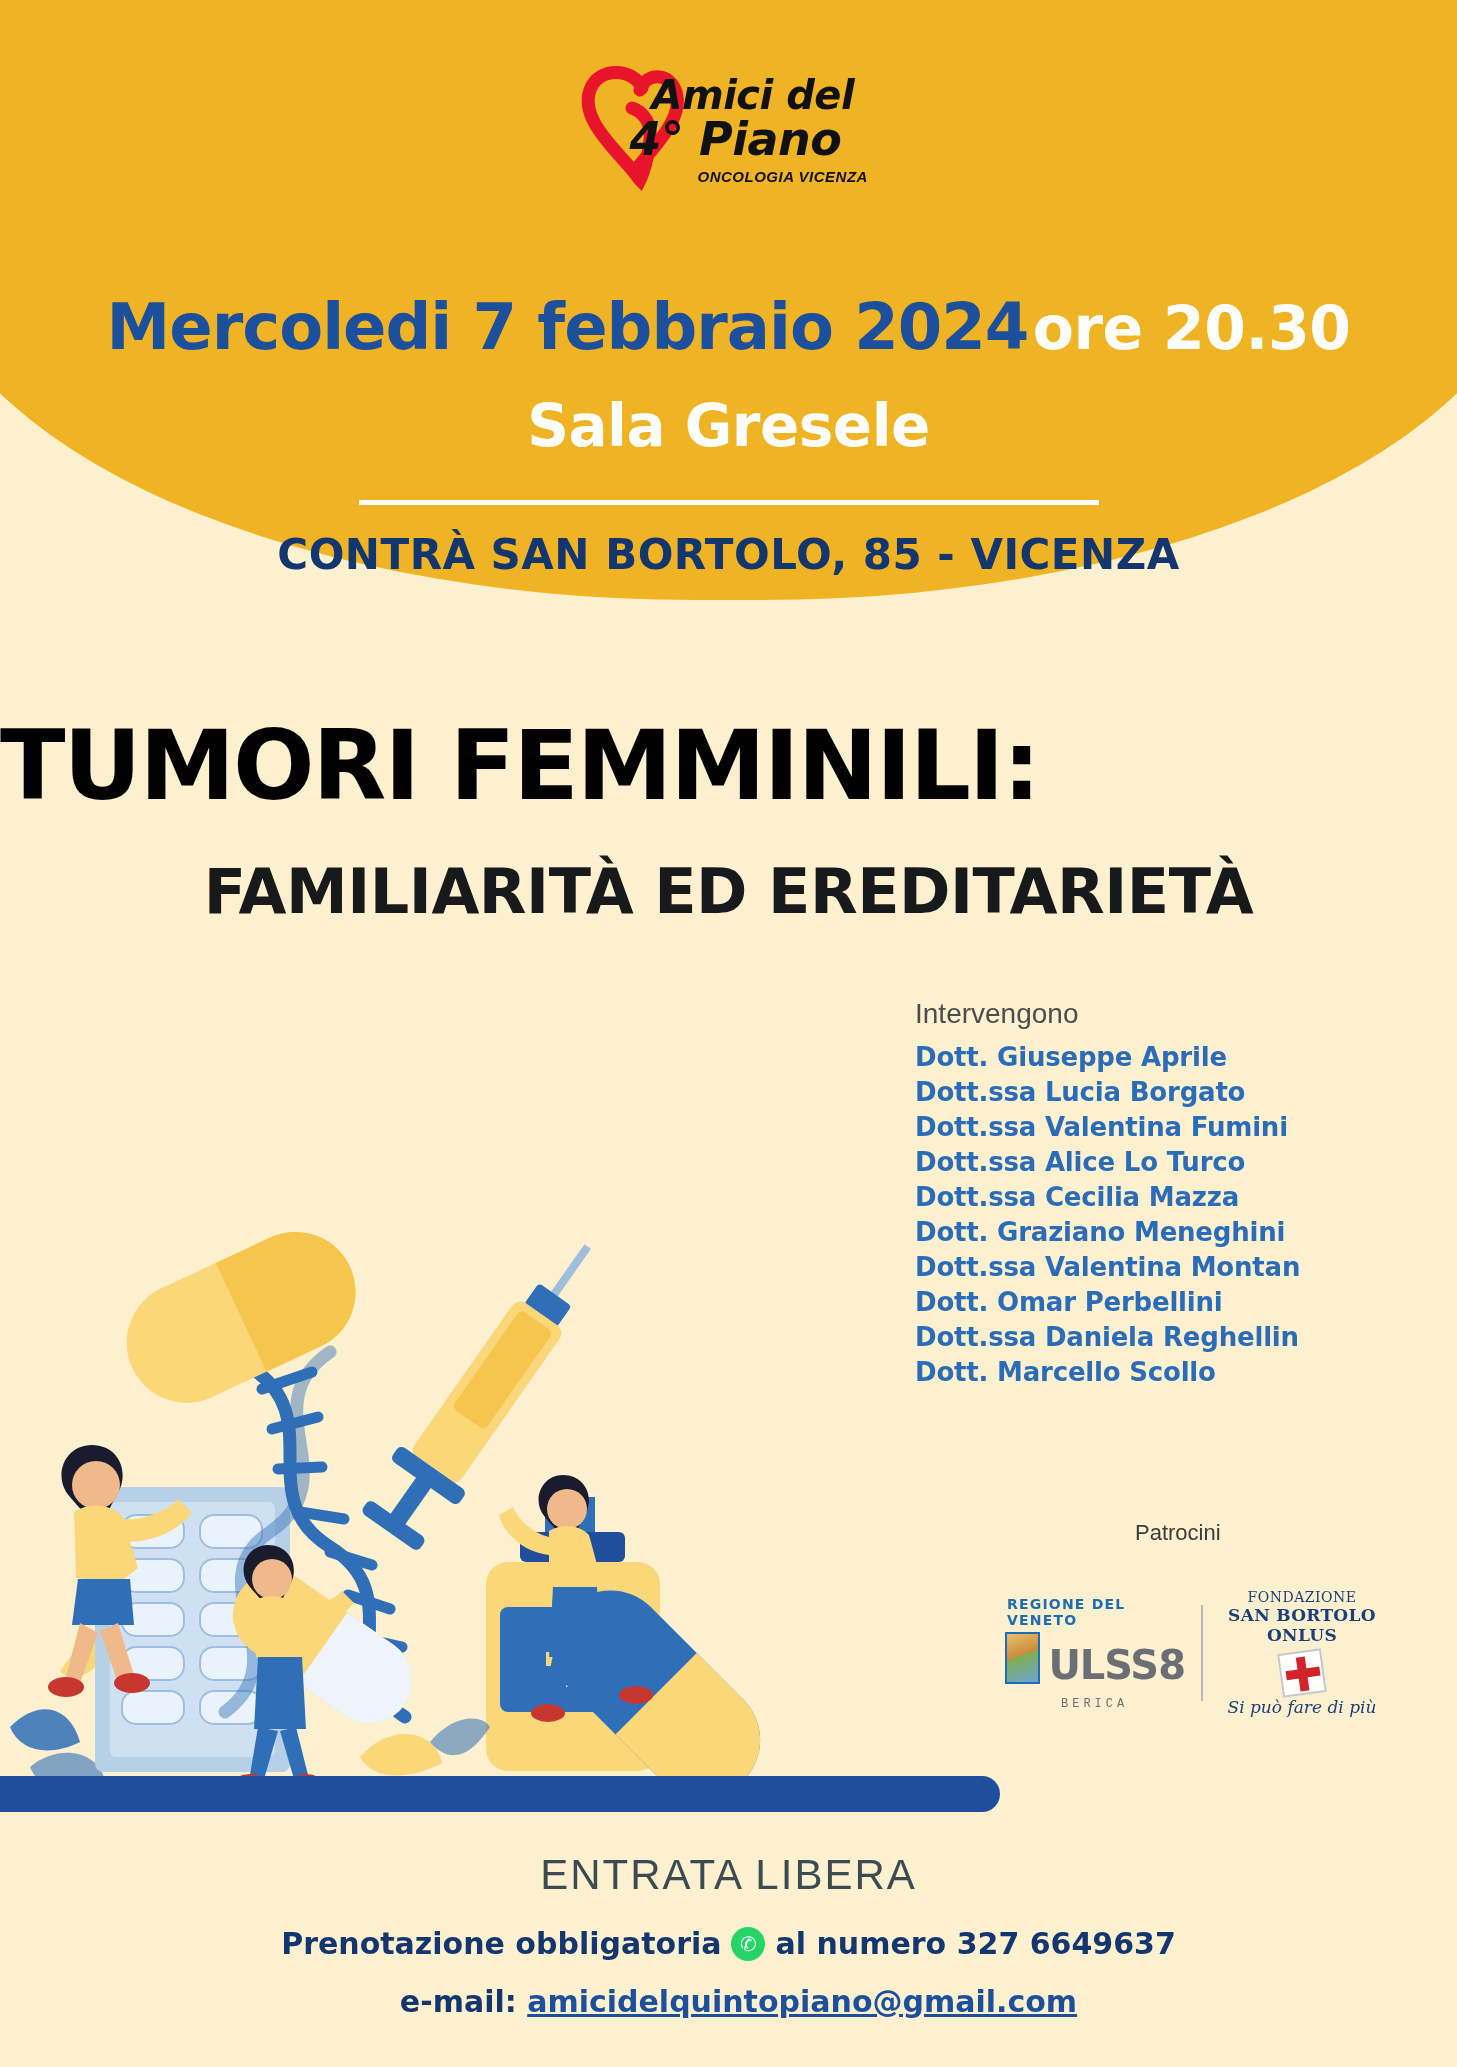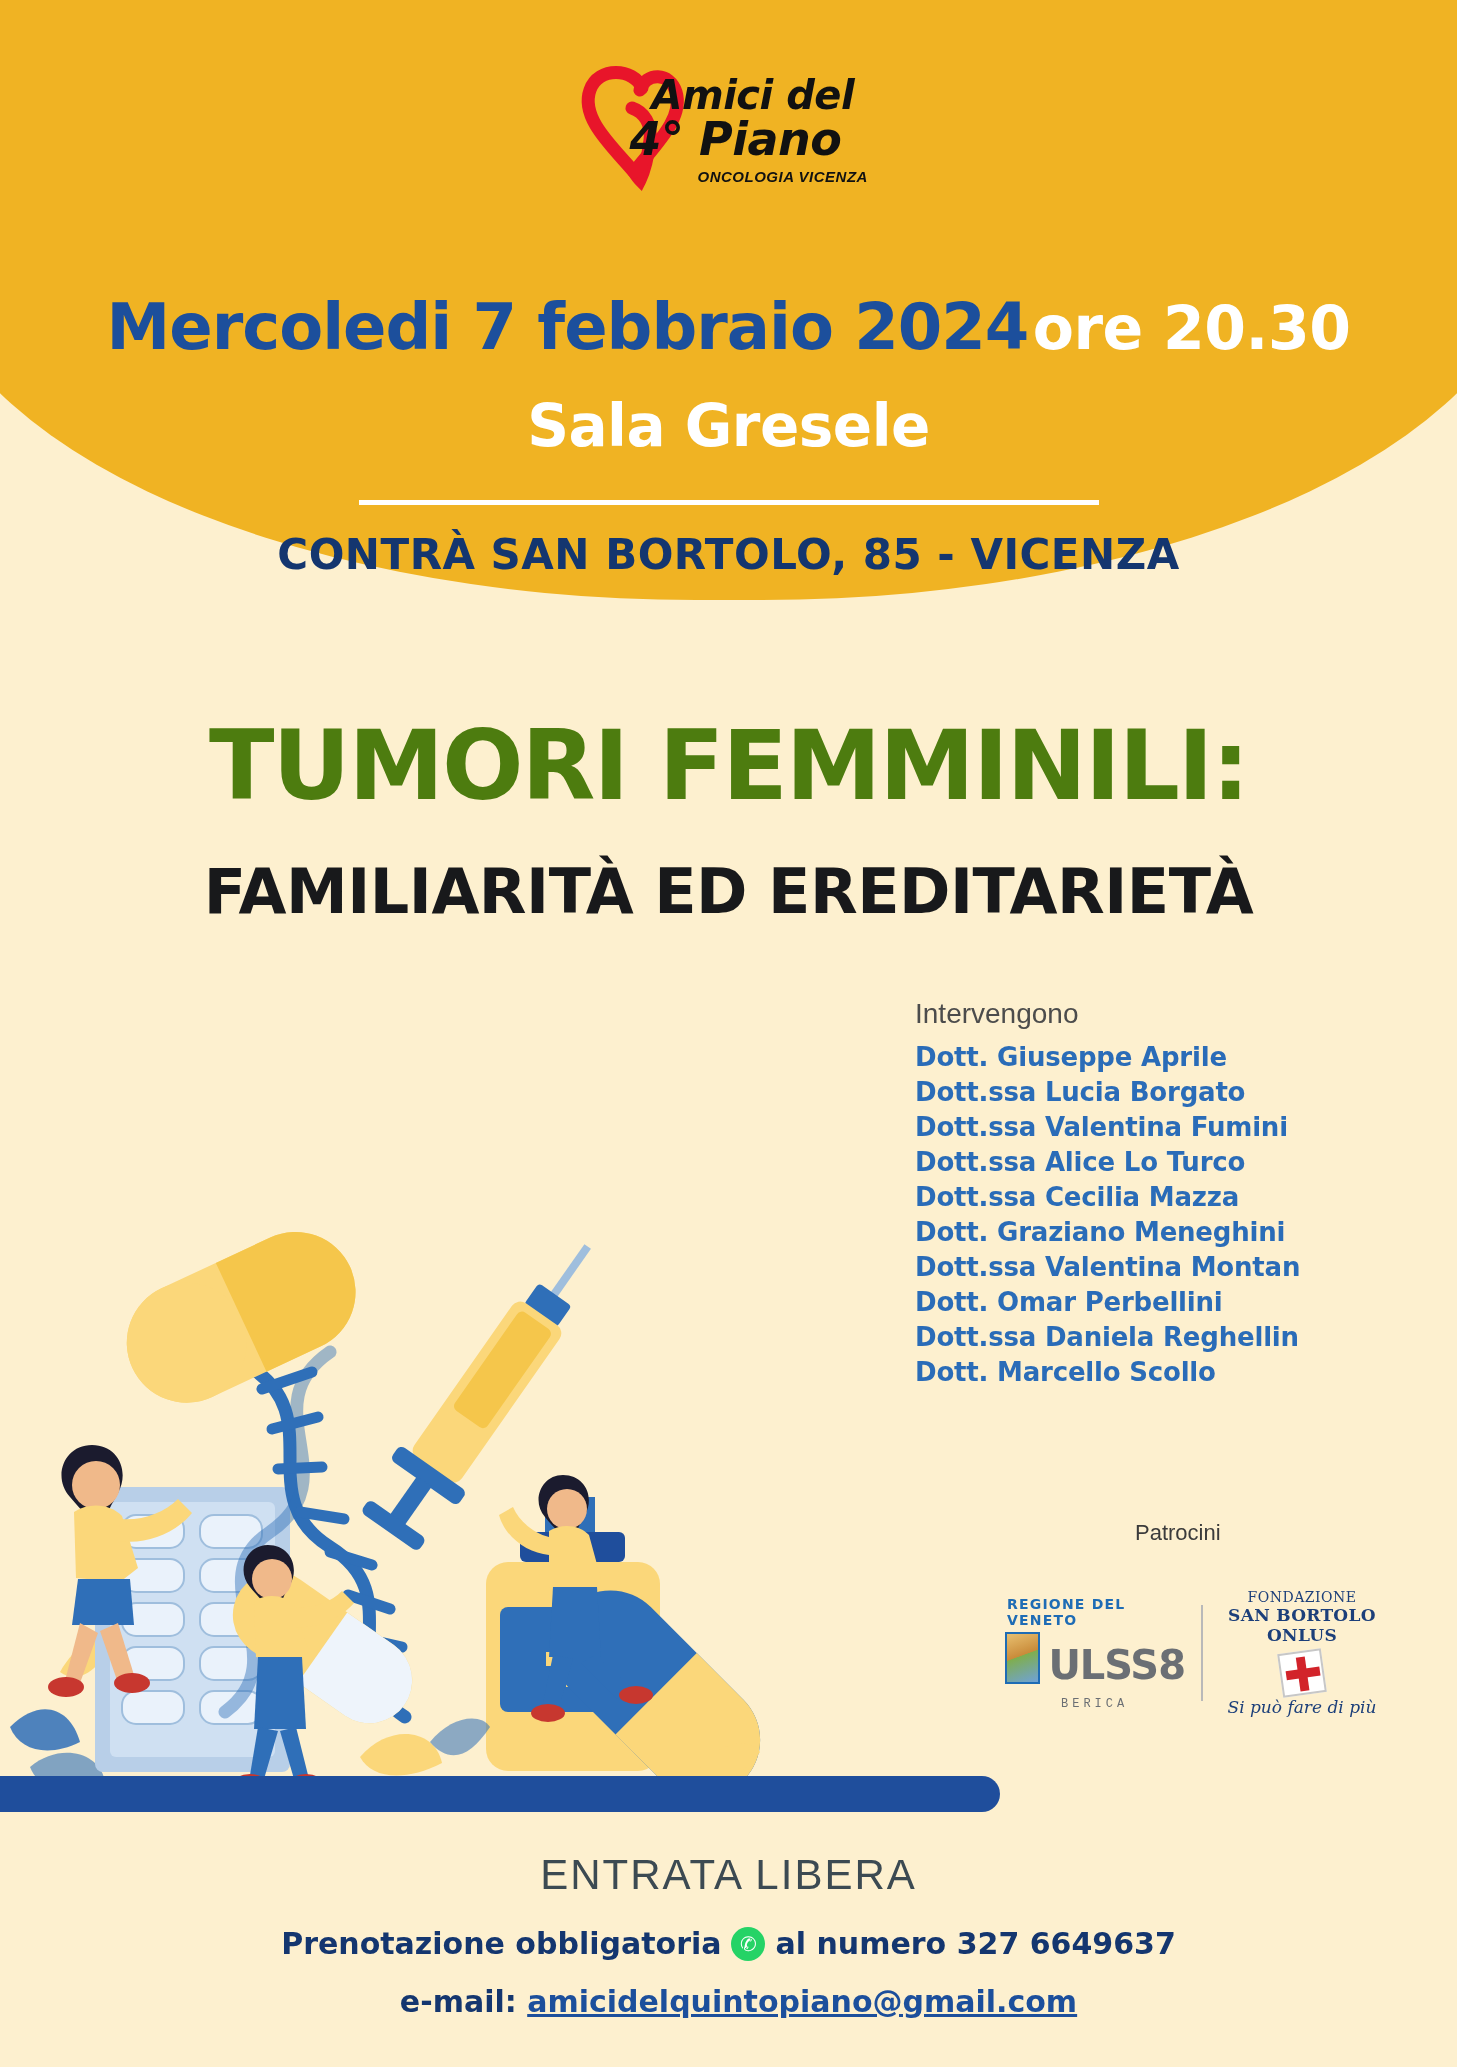--- a/index.html
+++ b/index.html
@@ -98,22 +98,21 @@
     text-align: center;
     font-size: 42px; font-weight: bold; color: #14366f;
     font-family: "DejaVu Sans", sans-serif;
     letter-spacing: 0.5px;
   }
 
   
   .title-1 {
     position: absolute; z-index: 5;
     left: 0; right: 0; top: 710px;
-    text-align: center;
-    font-size: 96px; font-weight: bold; color: #4d7c0f;
+    font-size: 96px; font-weight: bold; color: #000000;
     font-family: "DejaVu Sans", sans-serif;
     letter-spacing: -2px;
   }
   .title-2 {
     position: absolute; z-index: 5;
     left: 0; right: 0; top: 855px;
     text-align: center;
     font-size: 62px; font-weight: bold; color: #18191b;
     font-family: "DejaVu Sans", sans-serif;
     letter-spacing: -0.5px;

